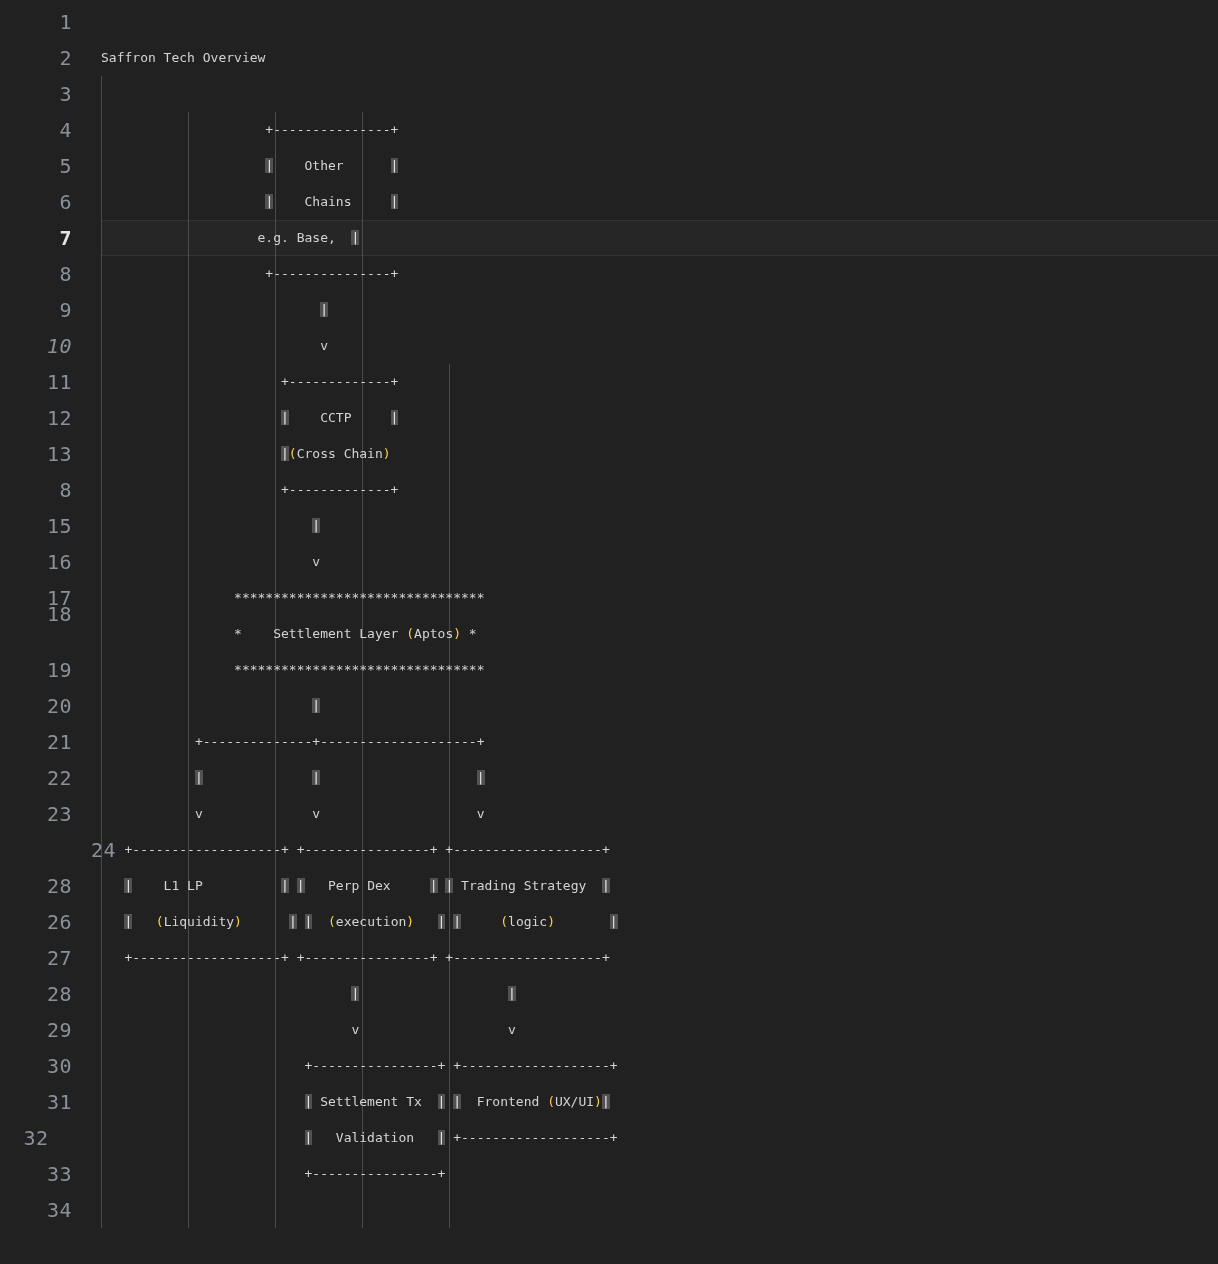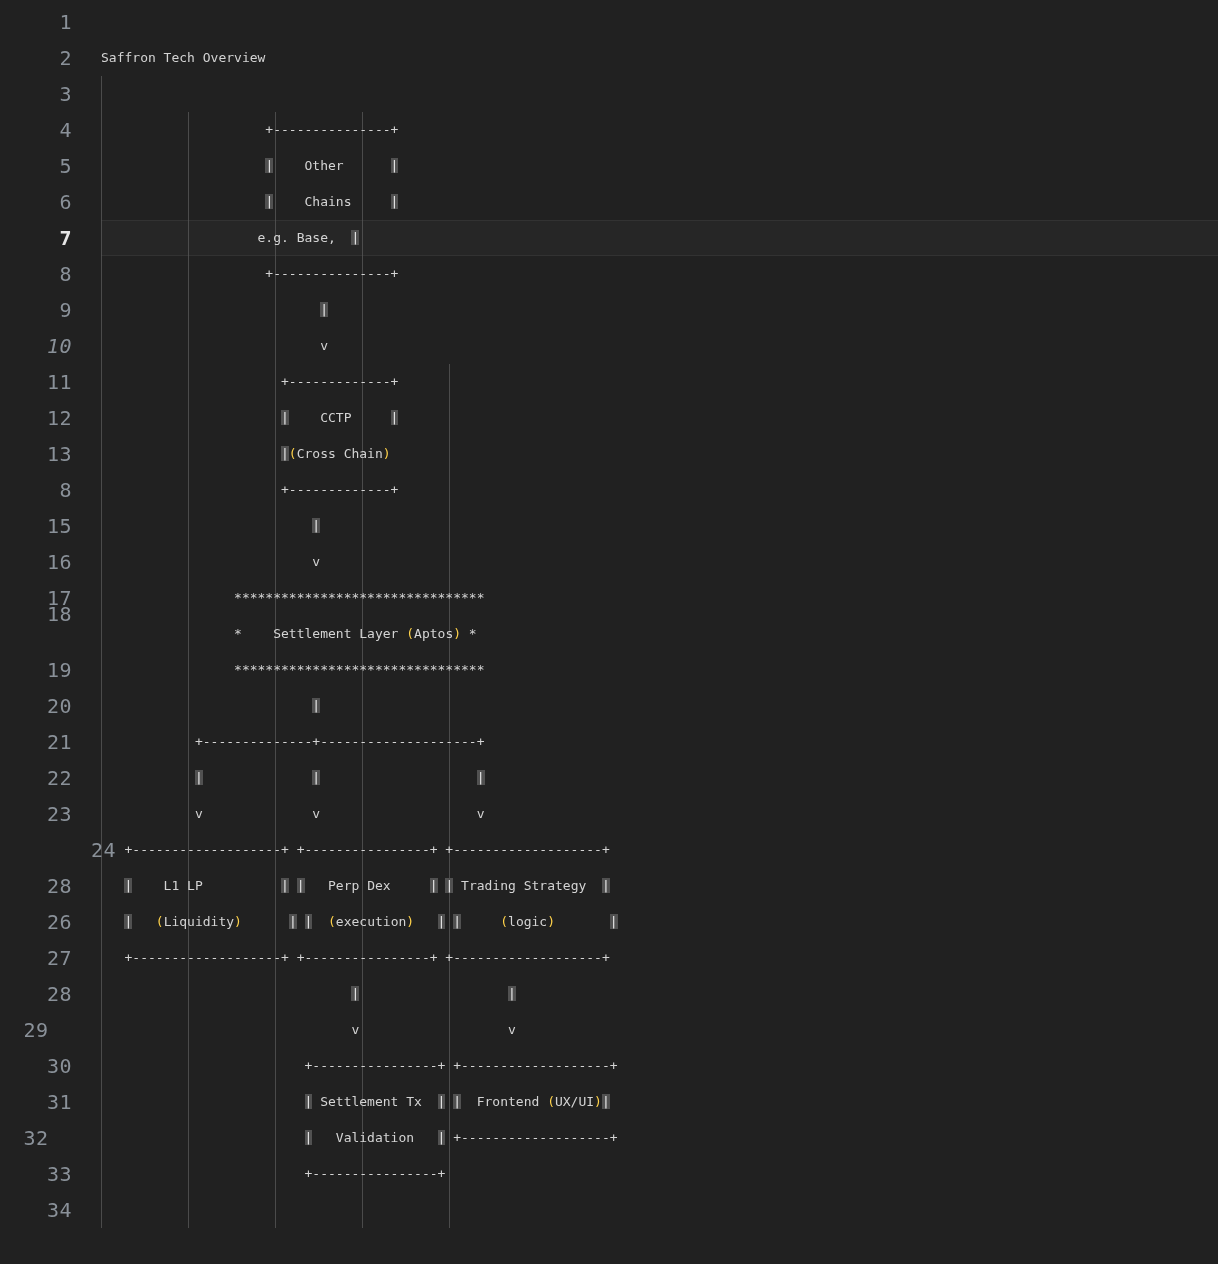--- a/index.html
+++ b/index.html
@@ -125,21 +125,21 @@
       <div class="ln" style="top: 652px;">19</div>
       <div class="ln" style="top: 688px;">20</div>
       <div class="ln" style="top: 724px; padding-left: 7px;">21</div>
       <div class="ln" style="top: 760px;">22</div>
       <div class="ln" style="top: 796px;">23</div>
       <div class="ln" style="top: 832px; margin-left: 44px;">24</div>
       <div class="ln" style="top: 868px;">28</div>
       <div class="ln" style="top: 904px;">26</div>
       <div class="ln" style="top: 940px;">27</div>
       <div class="ln" style="top: 976px;">28</div>
-      <div class="ln" style="top: 1012px; text-align: center;">29</div>
+      <div class="ln" style="top: 1012px;">29</div>
       <div class="ln" style="top: 1048px;">30</div>
       <div class="ln" style="top: 1084px;">31</div>
       <div class="ln" style="top: 1120px; text-align: center;">32</div>
       <div class="ln" style="top: 1156px;">33</div>
       <div class="ln" style="top: 1192px;">34</div>
     </div>
 
   <div class="code" id="code" style="top: 4px;"><div class="row">&nbsp;</div><div class="row"><span class="plain">Saffron Tech Overview</span></div><div class="row">&nbsp;</div><div class="row"><span class="plain">                     +---------------+</span></div><div class="row"><span class="plain">                     </span><span class="pipe">|</span><span class="plain">    Other      </span><span class="pipe">|</span></div><div class="row"><span class="plain">                     </span><span class="pipe">|</span><span class="plain">    Chains     </span><span class="pipe">|</span></div><div class="row"><span class="plain">                    e.g. Base,  </span><span class="pipe">|</span></div><div class="row"><span class="plain">                     +---------------+</span></div><div class="row"><span class="plain">                            </span><span class="pipe">|</span></div><div class="row"><span class="plain">                            v</span></div><div class="row"><span class="plain">                       +-------------+</span></div><div class="row"><span class="plain">                       </span><span class="pipe">|</span><span class="plain">    CCTP     </span><span class="pipe">|</span></div><div class="row"><span class="plain">                       </span><span class="pipe">|</span><span class="paren">(</span><span class="plain">Cross Chain</span><span class="paren">)</span></div><div class="row"><span class="plain">                       +-------------+</span></div><div class="row"><span class="plain">                           </span><span class="pipe">|</span></div><div class="row"><span class="plain">                           v</span></div><div class="row"><span class="plain">                 ********************************</span></div><div class="row"><span class="plain">                 *    Settlement Layer </span><span class="paren">(</span><span class="plain">Aptos</span><span class="paren">)</span><span class="plain"> *</span></div><div class="row"><span class="plain">                 ********************************</span></div><div class="row"><span class="plain">                           </span><span class="pipe">|</span></div><div class="row"><span class="plain">            +--------------+--------------------+</span></div><div class="row"><span class="plain">            </span><span class="pipe">|</span><span class="plain">              </span><span class="pipe">|</span><span class="plain">                    </span><span class="pipe">|</span></div><div class="row"><span class="plain">            v              v                    v</span></div><div class="row"><span class="plain">   +-------------------+ +----------------+ +-------------------+</span></div><div class="row"><span class="plain">   </span><span class="pipe">|</span><span class="plain">    L1 LP          </span><span class="pipe">|</span><span class="plain"> </span><span class="pipe">|</span><span class="plain">   Perp Dex     </span><span class="pipe">|</span><span class="plain"> </span><span class="pipe">|</span><span class="plain"> Trading Strategy  </span><span class="pipe">|</span></div><div class="row"><span class="plain">   </span><span class="pipe">|</span><span class="plain">   </span><span class="paren">(</span><span class="plain">Liquidity</span><span class="paren">)</span><span class="plain">      </span><span class="pipe">|</span><span class="plain"> </span><span class="pipe">|</span><span class="plain">  </span><span class="paren">(</span><span class="plain">execution</span><span class="paren">)</span><span class="plain">   </span><span class="pipe">|</span><span class="plain"> </span><span class="pipe">|</span><span class="plain">     </span><span class="paren">(</span><span class="plain">logic</span><span class="paren">)</span><span class="plain">       </span><span class="pipe">|</span></div><div class="row"><span class="plain">   +-------------------+ +----------------+ +-------------------+</span></div><div class="row"><span class="plain">                                </span><span class="pipe">|</span><span class="plain">                   </span><span class="pipe">|</span></div><div class="row"><span class="plain">                                v                   v</span></div><div class="row"><span class="plain">                          +----------------+ +-------------------+</span></div><div class="row"><span class="plain">                          </span><span class="pipe">|</span><span class="plain"> Settlement Tx  </span><span class="pipe">|</span><span class="plain"> </span><span class="pipe">|</span><span class="plain">  Frontend </span><span class="paren">(</span><span class="plain">UX/UI</span><span class="paren">)</span><span class="pipe">|</span></div><div class="row"><span class="plain">                          </span><span class="pipe">|</span><span class="plain">   Validation   </span><span class="pipe">|</span><span class="plain"> +-------------------+</span></div><div class="row"><span class="plain">                          +----------------+</span></div><div class="row">&nbsp;</div></div>
 
 </div>

